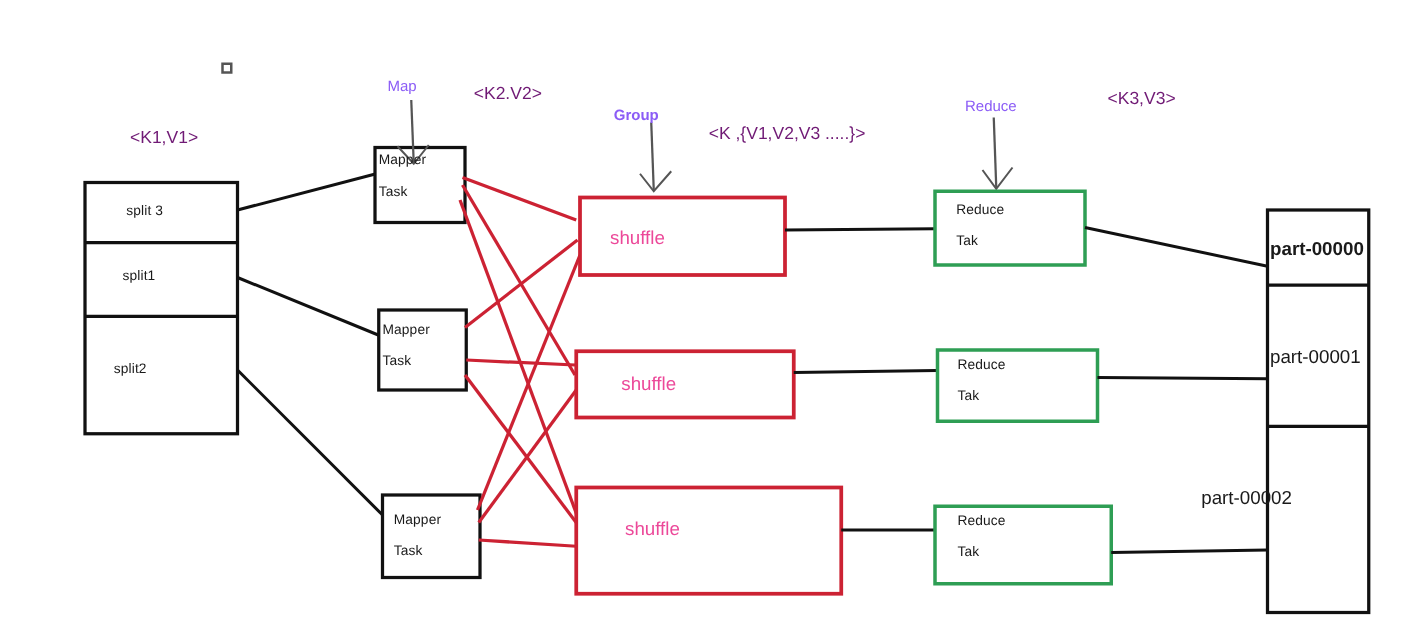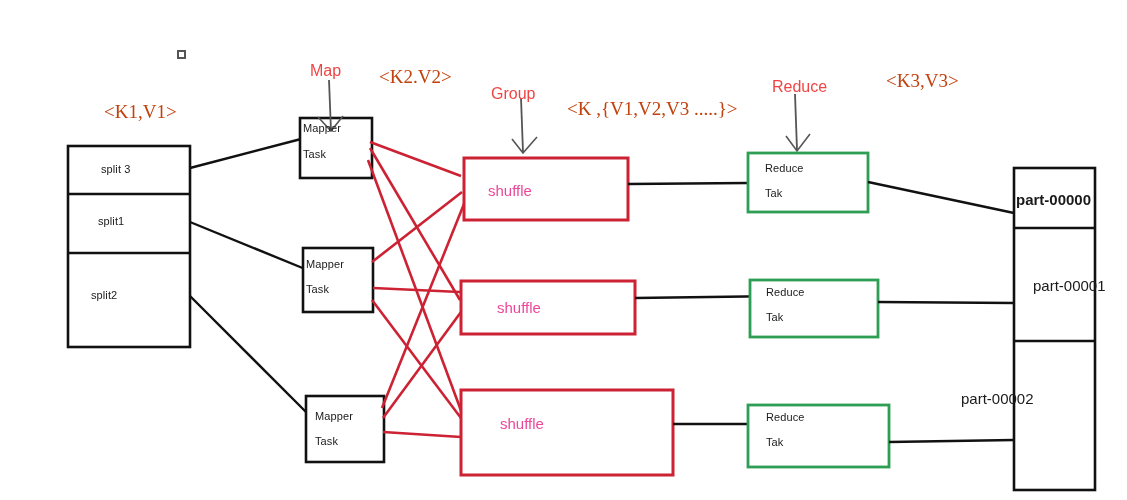--- a/index.html
+++ b/index.html
@@ -26,30 +26,29 @@
   }
   .boxtext {
     position: absolute;
     font-size: 11px;
     color: #1a1a1a;
     white-space: nowrap;
     letter-spacing: 0.1px;
   }
   .label-annot {
     position: absolute;
-    font-size: 16px;
-    color: #ef4444;
+    font-size: 12px;
+    color: #8b5cf6;
     white-space: nowrap;
   }
   .label-key {
     position: absolute;
-    font-size: 19px;
-    color: #c2410c;
-    white-space: nowrap;
-    font-family: Liberation Serif, serif;
+    font-size: 14px;
+    color: #701a75;
+    white-space: nowrap;
   }
   .shuffle-text {
     position: absolute;
     font-size: 15px;
     color: #ec4899;
     white-space: nowrap;
   }
   .part-text {
     position: absolute;
     font-size: 15px;
@@ -151,21 +150,21 @@
   </svg>
 
   <div class="tiny-square" style="left:177px; top:50px;"></div>
 
   <div class="label-key" style="left:104px; top:101px;">&lt;K1,V1&gt;</div>
 
   <div class="label-annot" style="left:310px; top:62px;">Map</div>
 
   <div class="label-key" style="left:379px; top:66px;">&lt;K2.V2&gt;</div>
 
-  <div class="label-annot" style="left:491px; top:85px;">Group</div>
+  <div class="label-annot" style="left:491px; top:85px;font-weight:bold;">Group</div>
 
   <div class="label-key" style="left:567px; top:58px;margin-top:40px;">&lt;K  ,{V1,V2,V3 .....}&gt;</div>
 
   <div class="label-annot" style="left:772px; top:78px;">Reduce</div>
 
   <div class="label-key" style="left:886px; top:70px;">&lt;K3,V3&gt;</div>
 
   <div class="boxtext" style="left:101px; top:163px;">split 3</div>
   <div class="boxtext" style="left:98px; top:215px;">split1</div>
   <div class="boxtext" style="left:91px; top:289px;">split2</div>
@@ -186,16 +185,16 @@
   <div class="boxtext" style="left:765px; top:162px;">Reduce</div>
   <div class="boxtext" style="left:765px; top:187px;">Tak</div>
 
   <div class="boxtext" style="left:766px; top:286px;">Reduce</div>
   <div class="boxtext" style="left:766px; top:311px;">Tak</div>
 
   <div class="boxtext" style="left:766px; top:411px;">Reduce</div>
   <div class="boxtext" style="left:766px; top:436px;">Tak</div>
 
   <div class="part-text" style="left:1016px; top:191px;font-weight:bold;">part-00000</div>
-  <div class="part-text" style="left:1016px; top:277px;padding-left:17px;">part-00001</div>
+  <div class="part-text" style="left:1016px; top:277px;">part-00001</div>
   <div class="part-text" style="left:961px; top:390px;">part-00002</div>
 
 </div>
 
 </body></html>

